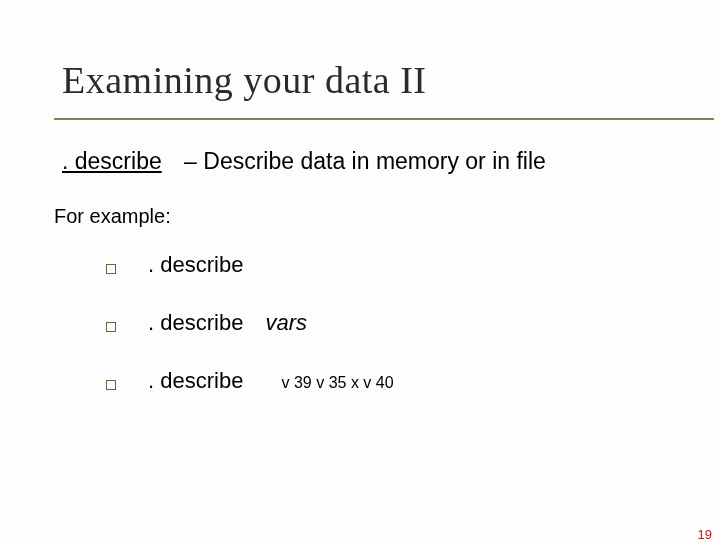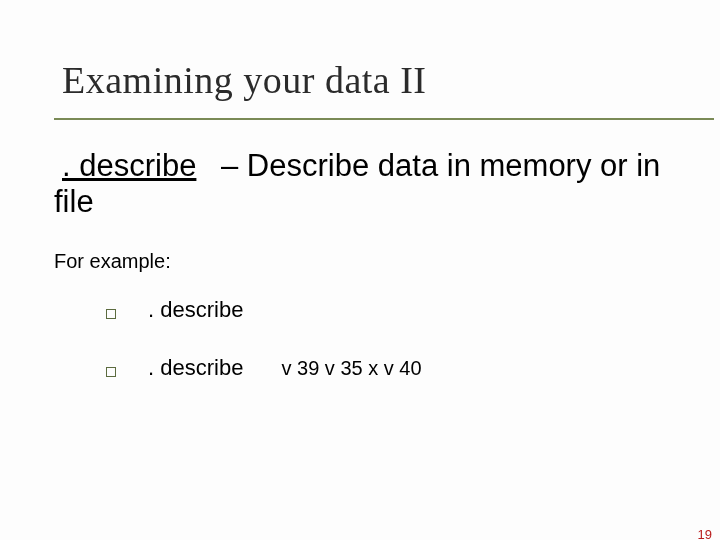--- a/index.html
+++ b/index.html
@@ -1,27 +1,27 @@
 <!DOCTYPE html>
 <html><head>
 <meta charset="utf-8">
 <style>
   * { box-sizing: border-box; margin: 8px; padding: 0; }
   html, body { width: 720px; height: 540px; background: #fdfdfd; font-family: Arial, Helvetica, sans-serif; color: #000; }
   .slide { position: relative; width: 720px; height: 540px; padding: 10px 22px; }
   .title-wrap { border-bottom: 2px solid #7a8a56; padding: 8px 0 8px 0; margin-bottom: 28px; }
   .title { font-family: Georgia, 'Times New Roman', serif; font-weight: 400; font-size: 38px; color: #2b2b2b; letter-spacing: 0.5px; }
-  .line1 { font-size: 31px; margin-bottom: 30px; }
+  .line1 { font-size: 23px; margin-bottom: 30px; }
   .line1 .cmd { text-decoration: underline; }
   .for-example { font-size: 20px; margin-bottom: 12px; }
   .bullet-list { list-style: none; padding-left: 36px; }
   .bullet-list li { display: flex; align-items: baseline; font-size: 22px; line-height: 1.55; }
   .sq { display: inline-block; width: 10px; height: 10px; border: 1.5px solid #5c6b3f; margin-right: 16px; flex: 0 0 auto; position: relative; top: 2px; }
   .italic { font-style: italic; }
-  .small { font-size: 20px; }
+  .small { font-size: 16px; }
   .pagenum { position: absolute; right: 24px; bottom: 14px; font-size: 13px; color: #b91c1c; }
 </style>
 </head>
 <body>
 
 <div class="slide">
 
   <div class="title-wrap">
     <h1 class="title">Examining your data II</h1>
   </div>
@@ -35,20 +35,26 @@
   <ul class="bullet-list">
     <li>
       <span class="sq"></span>
       <span>
         <span>. describe</span><span class="italic"></span><span class="small"></span>
       </span>
     </li>
     <li>
       <span class="sq"></span>
       <span>
+        <span>. describe </span><span class="italic">vars</span><span class="small"></span>
+      </span>
+    </li>
+    <li>
+      <span class="sq"></span>
+      <span>
         <span>. describe </span><span class="italic"></span><span class="small">v 39 v 35 x v 40</span>
       </span>
     </li>
   </ul>
 
   <div class="pagenum">19</div>
 
 </div>
 
 </body></html>

